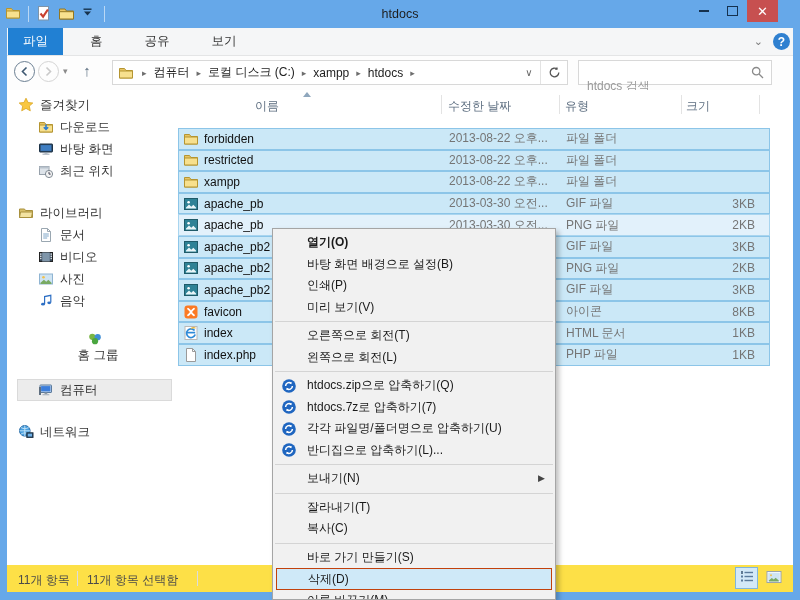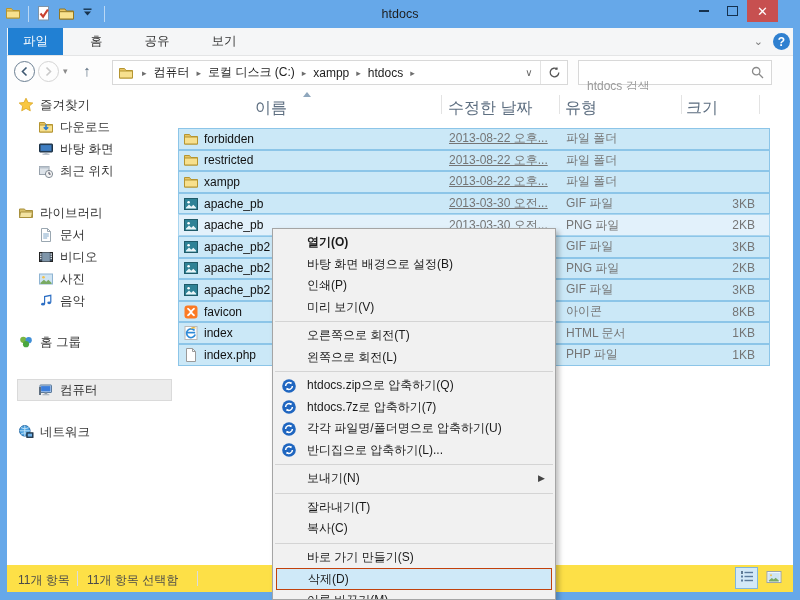--- a/index.html
+++ b/index.html
@@ -52,32 +52,32 @@
   .searchbox .mag{margin-left:auto;margin-right:7px;width:13px;height:13px;}
   
   #sidebar{position:absolute;left:7px;top:90px;width:171px;height:475px;background:#fff;}
   .sb-row{position:relative;height:22px;display:flex;align-items:center;font-size:12.5px;color:#333;text-align:center;}
   .sb-row .ic{width:16px;height:16px;margin-right:6px;flex:none;}
   .sb-group{padding-left:11px;}
   .sb-child{padding-left:31px;}
   .sb-sel{background:#ececec;border:1px solid #dadada;box-sizing:border-box;margin-left:10px;width:155px;padding-left:20px;}
   
   .filearea{position:absolute;left:178px;top:90px;width:608px;height:475px;background:#fff;}
-  .hcol{position:absolute;top:8px;font-size:16px;color:#5d6e80;}
+  .hcol{position:absolute;top:8px;font-size:12px;color:#5d6e80;}
   .hc0{left:77px;} .hc1{left:270px;} .hc2{left:387px;} .hc3{left:508px;}
   .hsep{position:absolute;top:5px;width:1px;height:19px;background:#e3e3e3;}
   .hs0{left:263px;} .hs1{left:381px;} .hs2{left:503px;} .hs3{left:581px;}
   .sortarrow{position:absolute;left:125px;top:1px;font-size:7px;color:#7e97ad;}
   #rows{position:absolute;left:0;top:38px;width:592px;}
   .row{position:relative;height:21.6px;box-sizing:border-box;display:flex;align-items:center;}
   .row.sel{background:#cbe8f7;border:1px solid #8cc5e8;}
   .row.hot{background:#e2f1fb;border:1px solid #a9d5ef;}
   .row .fic{width:16px;height:16px;margin:0 5px 0 4px;flex:none;}
   .row .nm{color:#111;white-space:nowrap;}
-  .row .dt{position:absolute;left:270px;color:#757575;text-decoration:underline;}
+  .row .dt{position:absolute;left:270px;color:#757575;}
   .row .tp{position:absolute;left:387px;color:#757575;}
   .row .sz{position:absolute;right:14px;color:#757575;}
   
   .statusbar{position:absolute;left:7px;top:565px;width:786px;height:27px;background:#fde047;}
   .statusbar .txt{position:absolute;top:7px;color:#4a4a4a;}
   .st0{left:11px;} .st1{left:80px;}
   .stsep{position:absolute;top:6px;width:1px;height:15px;background:#dcdcdc;}
   .ss0{left:70px;} .ss1{left:190px;}
   .viewbtn{position:absolute;top:2px;width:23px;height:22px;box-sizing:border-box;display:flex;align-items:center;justify-content:center;}
   .vb0{left:728px;background:#d3e9f8;border:1px solid #7fb6dc;}
@@ -265,21 +265,21 @@
         <span>사진</span>
       </div>
       <div class="sb-row sb-child">
         <span class="ic"><svg width="16" height="16" viewBox="0 0 16 16">
             <path d="M6.6 11V3.6l6.2-1.3V9.6" fill="none" stroke="#2d6fc4" stroke-width="1.2"></path>
             <ellipse cx="5" cy="11.2" rx="1.9" ry="1.4" fill="#2d6fc4"></ellipse>
             <ellipse cx="11.2" cy="9.8" rx="1.9" ry="1.4" fill="#2d6fc4"></ellipse>
           </svg></span>
         <span>음악</span>
       </div>
-      <div class="sb-row sb-group" style="margin-top: 19px;">
+      <div class="sb-row sb-group" style="margin-top: 19px; flex-direction: column;">
         <span class="ic"><svg width="16" height="16" viewBox="0 0 16 16">
             <circle cx="5.3" cy="5.8" r="3.1" fill="#79b544"></circle>
             <circle cx="10.7" cy="6.2" r="3.1" fill="#3f8ed6"></circle>
             <circle cx="8" cy="10.2" r="3.1" fill="#4aa63f"></circle>
           </svg></span>
         <span>홈 그룹</span>
       </div>
       <div class="sb-row sb-group sb-sel" style="margin-top: 26px;">
         <span class="ic"><svg width="16" height="16" viewBox="0 0 16 16">
             <rect x="2" y="3" width="11.5" height="7.5" rx=".5" fill="#c2d6ec" stroke="#5b7a9c"></rect>

